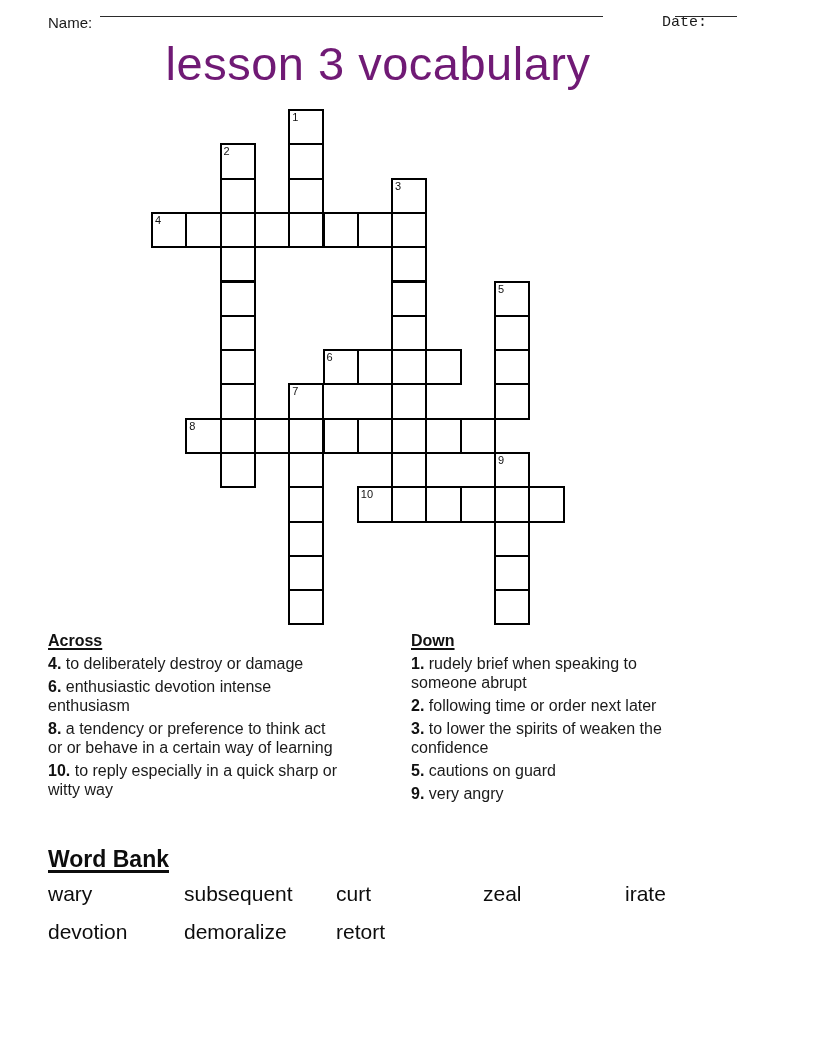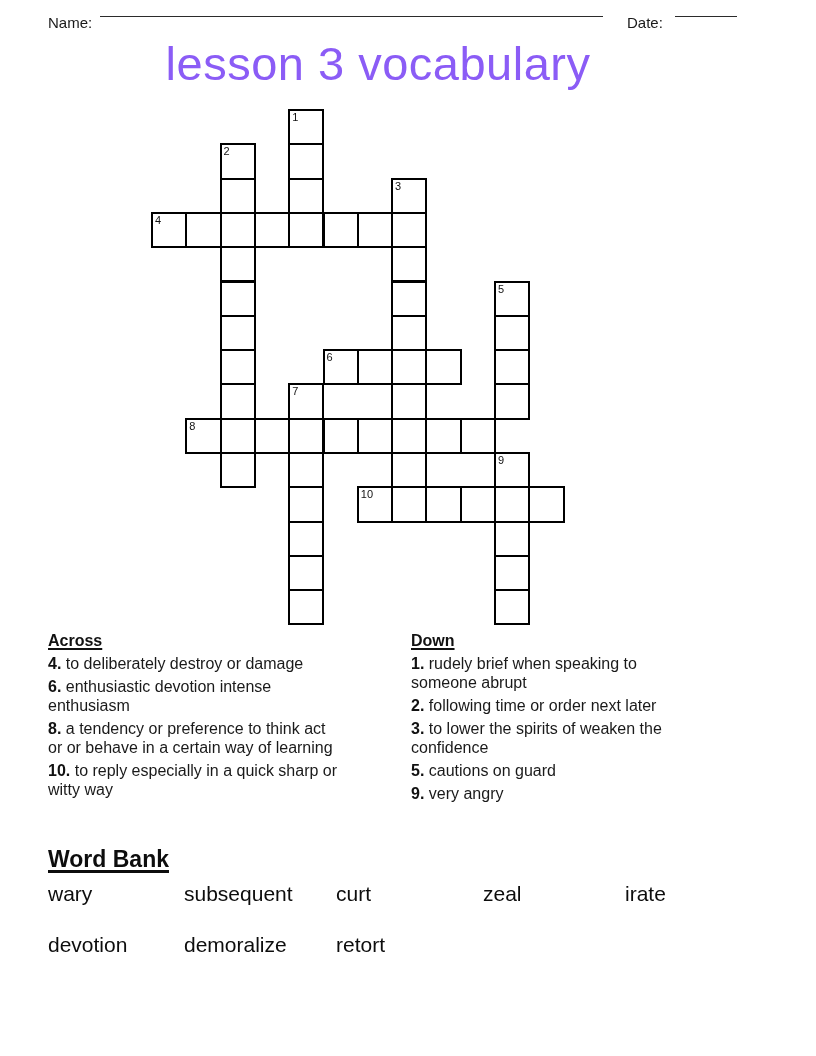--- a/index.html
+++ b/index.html
@@ -3,28 +3,28 @@
 <meta charset="utf-8">
 <style>
   * { margin: 0; padding: 0; box-sizing: border-box; }
   html, body { width: 816px; height: 1056px; background: #ffffff; overflow: hidden;
                font-family: "Liberation Sans", sans-serif; color: #141414; }
   .page { position: relative; width: 816px; height: 1056px; background: #fff; }
 
   
   .hdr-label { position: absolute; font-size: 15px; color: #1a1a1a; margin-top: 12px; }
   .name-label { left: 48px; top: 2px; }
-  .date-label { left: 627px; top: 2px; }
+  .date-label { left: 662px; top: 2px; font-family: Liberation Mono, monospace; }
   .fill-line { position: absolute; height: 0; border-bottom: 1.6px solid #2b2b2b; }
   .name-line { left: 100px; top: 16px; width: 503px; }
   .date-line { left: 675px; top: 16px; width: 62px; }
 
   
   .title { position: absolute; left: 0; top: 36px; width: 756px; text-align: center;
-           font-size: 47px; line-height: 56px; color: #8b5cf6; letter-spacing: 0.5px; }
+           font-size: 47px; line-height: 56px; color: #701a75; letter-spacing: 0.5px; }
 
   
   .grid { position: absolute; left: 151px; top: 109px; width: 414px; height: 516px; }
   .cell { position: absolute; width: 36.3px; height: 36.3px; border: 2px solid #000;
           background: #fff; }
   .cellnum { display: block; font-size: 11px; line-height: 11px; padding: 1px 0 0 2px;
              color: #111; }
 
   
   .clue-col { position: absolute; top: 631px; font-size: 16px; line-height: 19px; color: #1a1a1a; }
@@ -35,21 +35,21 @@
                   text-underline-offset: 2px; margin-bottom: 4px; color: #111; }
   .clue { margin-bottom: 4px; }
   .clue b { font-weight: bold; color: #111; }
   .clue .clue-text { white-space: pre-line; }
 
   
   .wb-heading { position: absolute; left: 48px; top: 846px; font-size: 23px; line-height: 26px;
                 font-weight: bold; color: #0d0d0d; text-decoration: underline;
                 text-decoration-thickness: 2.5px; text-underline-offset: 3px; }
   .wb-grid { position: absolute; left: 48px; top: 881px; display: grid;
-             grid-template-columns: 136px 152px 147px 142px 120px; row-gap: 26px;
+             grid-template-columns: 136px 152px 147px 142px 120px; row-gap: 13px;
              font-size: 21px; line-height: 25px; color: #0d0d0d; }
 </style>
 </head>
 <body>
 
 <div class="page">
 
   <span class="hdr-label name-label">Name:</span>
   <span class="fill-line name-line"></span>
   <span class="hdr-label date-label">Date:</span>

